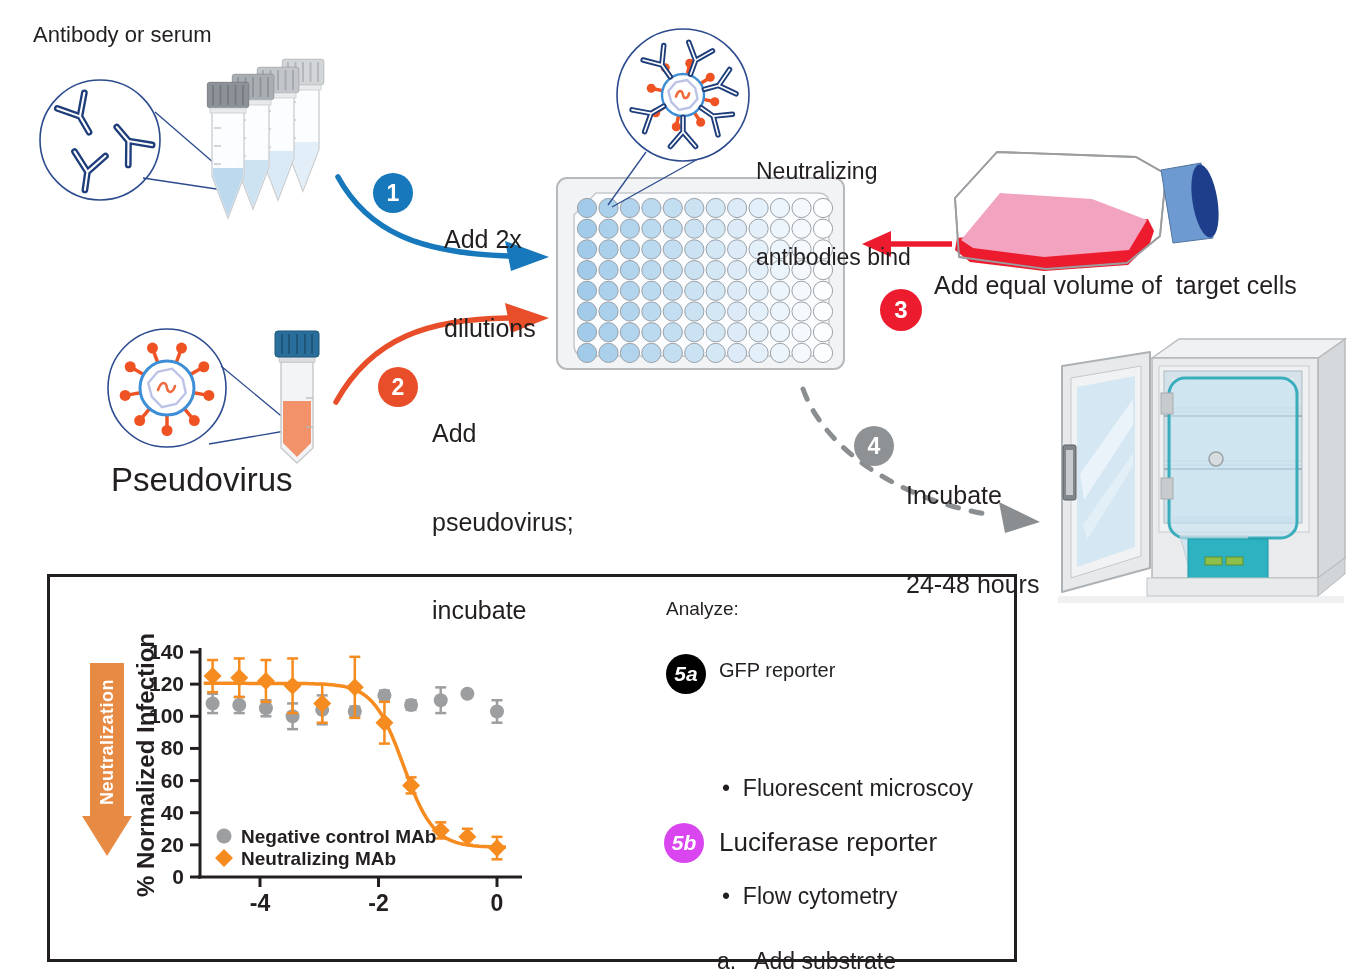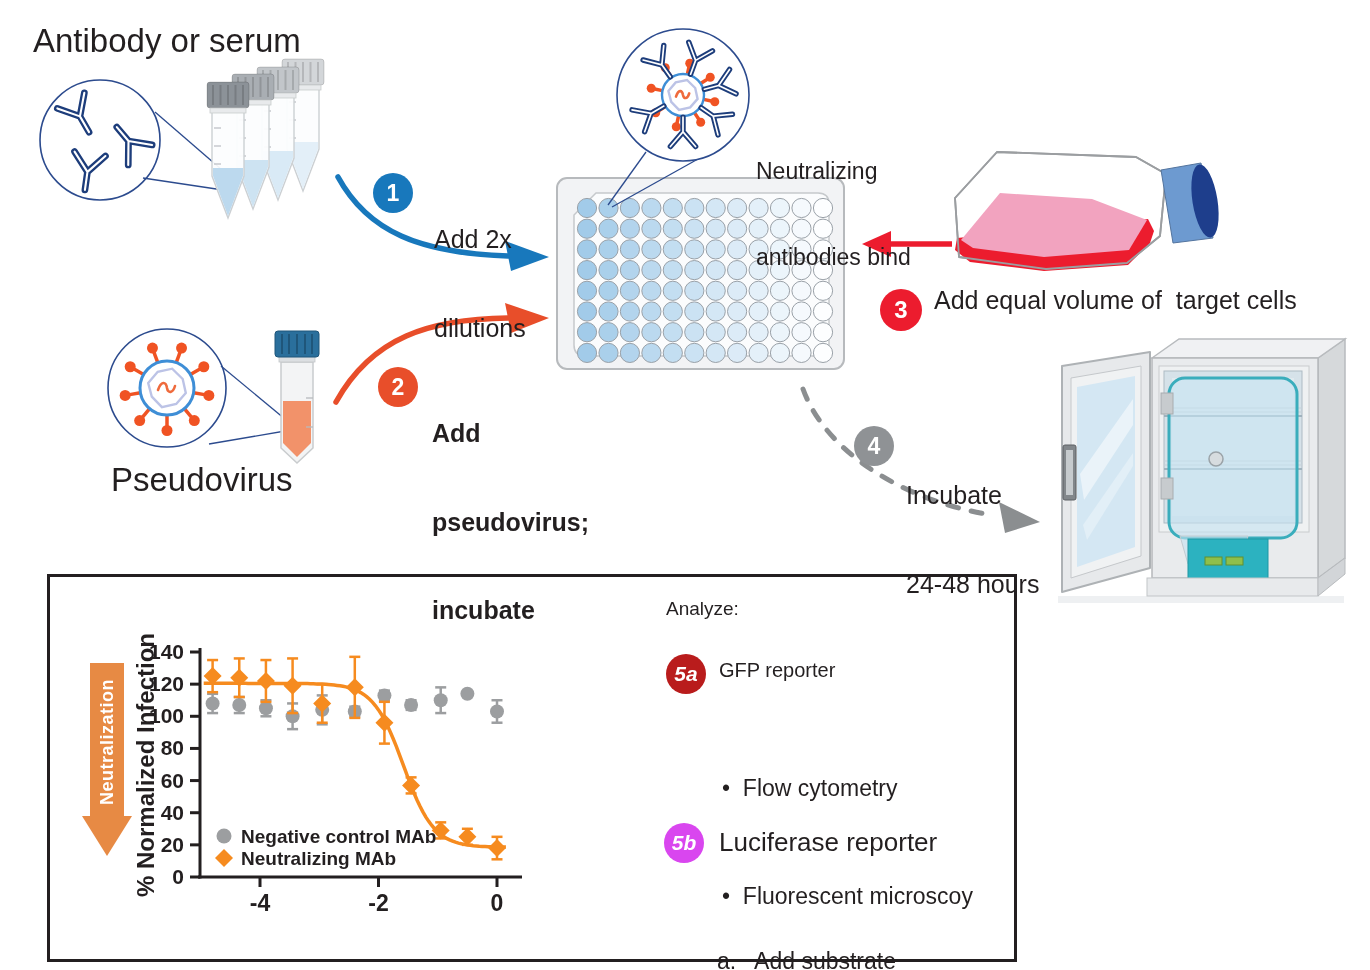--- a/index.html
+++ b/index.html
@@ -461,58 +461,58 @@
         </g>
         <g>
           <circle cx="224" cy="836" r="7.5" fill="#9c9ea0"></circle>
           <text x="241" y="843" font-size="19" font-weight="bold" fill="#231f20">Negative control MAb</text>
           <polygon points="224,849 233,858 224,867 215,858" fill="#f68b1f"></polygon>
           <text x="241" y="865" font-size="19" font-weight="bold" fill="#231f20">Neutralizing MAb</text>
         </g>
       </g>
   </svg>
 
-  <div class="lbl" style="left:33px;top:22px;font-size:33px;">Antibody or serum</div>
+  <div class="lbl" style="left:33px;top:22px;font-size:22px;">Antibody or serum</div>
 
   <div class="badge" style="left: 373px; top: 173px; width: 40px; height: 40px; font-size: 23px; background: rgb(24, 120, 188);">1</div>
-  <div class="lbl" style="left:434px;top:166px;font-size:25px;">
+  <div class="lbl" style="left:444px;top:166px;font-size:25px;">
     <span>Add 2x</span>
     <span>dilutions</span>
   </div>
 
   <div class="badge" style="left: 378px; top: 367px; width: 40px; height: 40px; font-size: 23px; background: rgb(232, 78, 42);">2</div>
-  <div class="lbl" style="left:432px;top:360px;font-size:25px;font-weight:bold;">
+  <div class="lbl" style="left:432px;top:360px;font-size:25px;">
     <span>Add</span>
     <span>pseudovirus;</span>
     <span>incubate</span>
   </div>
 
   <div class="lbl" style="left:111px;top:461px;font-size:33px;">Pseudovirus</div>
 
   <div class="lbl" style="left:756px;top:99px;font-size:23px;line-height:1.25;">
     <span>Neutralizing</span>
     <span>antibodies bind</span>
   </div>
 
   <div class="badge" style="left: 880px; top: 289px; width: 42px; height: 42px; font-size: 24px; background: rgb(236, 28, 46);">3</div>
-  <div class="lbl" style="left:934px;top:286px;font-size:25px;">Add equal volume of  target cells</div>
+  <div class="lbl" style="left:934px;top:271px;font-size:25px;">Add equal volume of  target cells</div>
 
   <div class="badge" style="left: 854px; top: 426px; width: 40px; height: 40px; font-size: 23px; background: rgb(143, 146, 149);">4</div>
   <div class="lbl" style="left:906px;top:422px;font-size:25px;">
     <span>Incubate</span>
     <span>24-48 hours</span>
   </div>
 
   <div class="lbl" style="left:666px;top:598px;font-size:19px;">Analyze:</div>
 
-  <div class="badge" style="left: 666px; top: 654px; width: 40px; height: 40px; font-size: 21px; font-style: italic; background: #b91c1c;">5a</div>
+  <div class="badge" style="left: 666px; top: 654px; width: 40px; height: 40px; font-size: 21px; font-style: italic; background: #000000;">5a</div>
   <div class="lbl" style="left:719px;top:659px;font-size:20px;">GFP reporter</div>
   <div class="lbl" style="left:722px;top:698px;font-size:23px;line-height:36px;">
+    <span>•  <i style="font-style:normal">Fluorescent microscoy</i></span>
     <span>•  <i style="font-style:normal">Flow cytometry</i></span>
-    <span>•  <i style="font-style:normal">Fluorescent microscoy</i></span>
     
   </div>
 
   <div class="badge" style="left: 664px; top: 823px; width: 40px; height: 40px; font-size: 21px; font-style: italic; background: #d946ef;">5b</div>
   <div class="lbl" style="left:719px;top:827px;font-size:26px;">Luciferase reporter</div>
   <div class="lbl" style="left:717px;top:866px;font-size:23px;line-height:38px;">
     <span>a.   Add substrate</span>
     
   </div>
 

